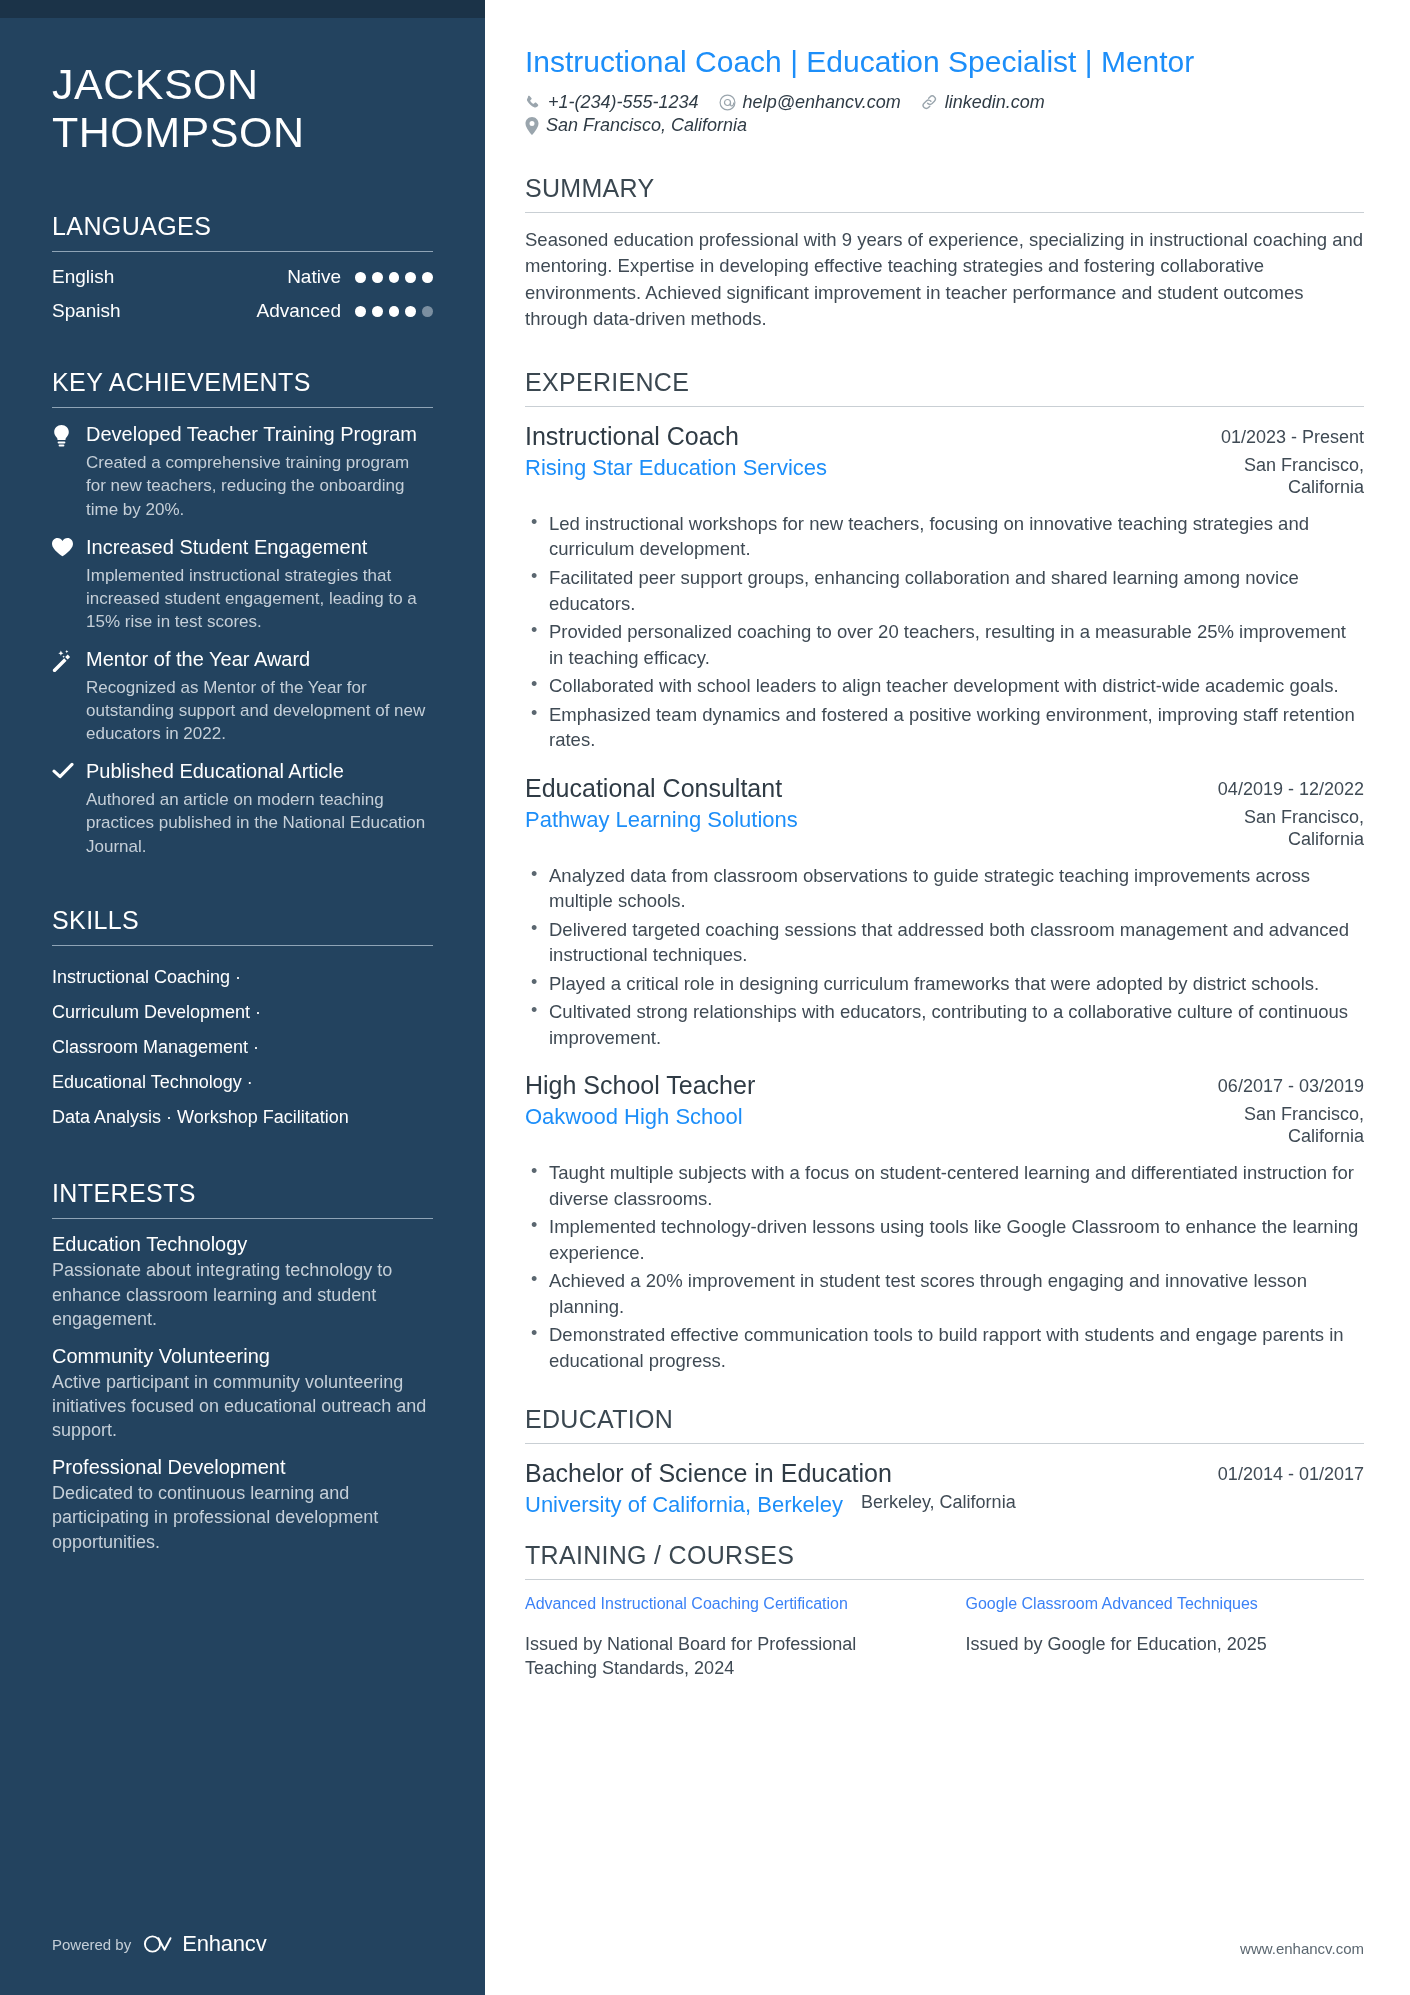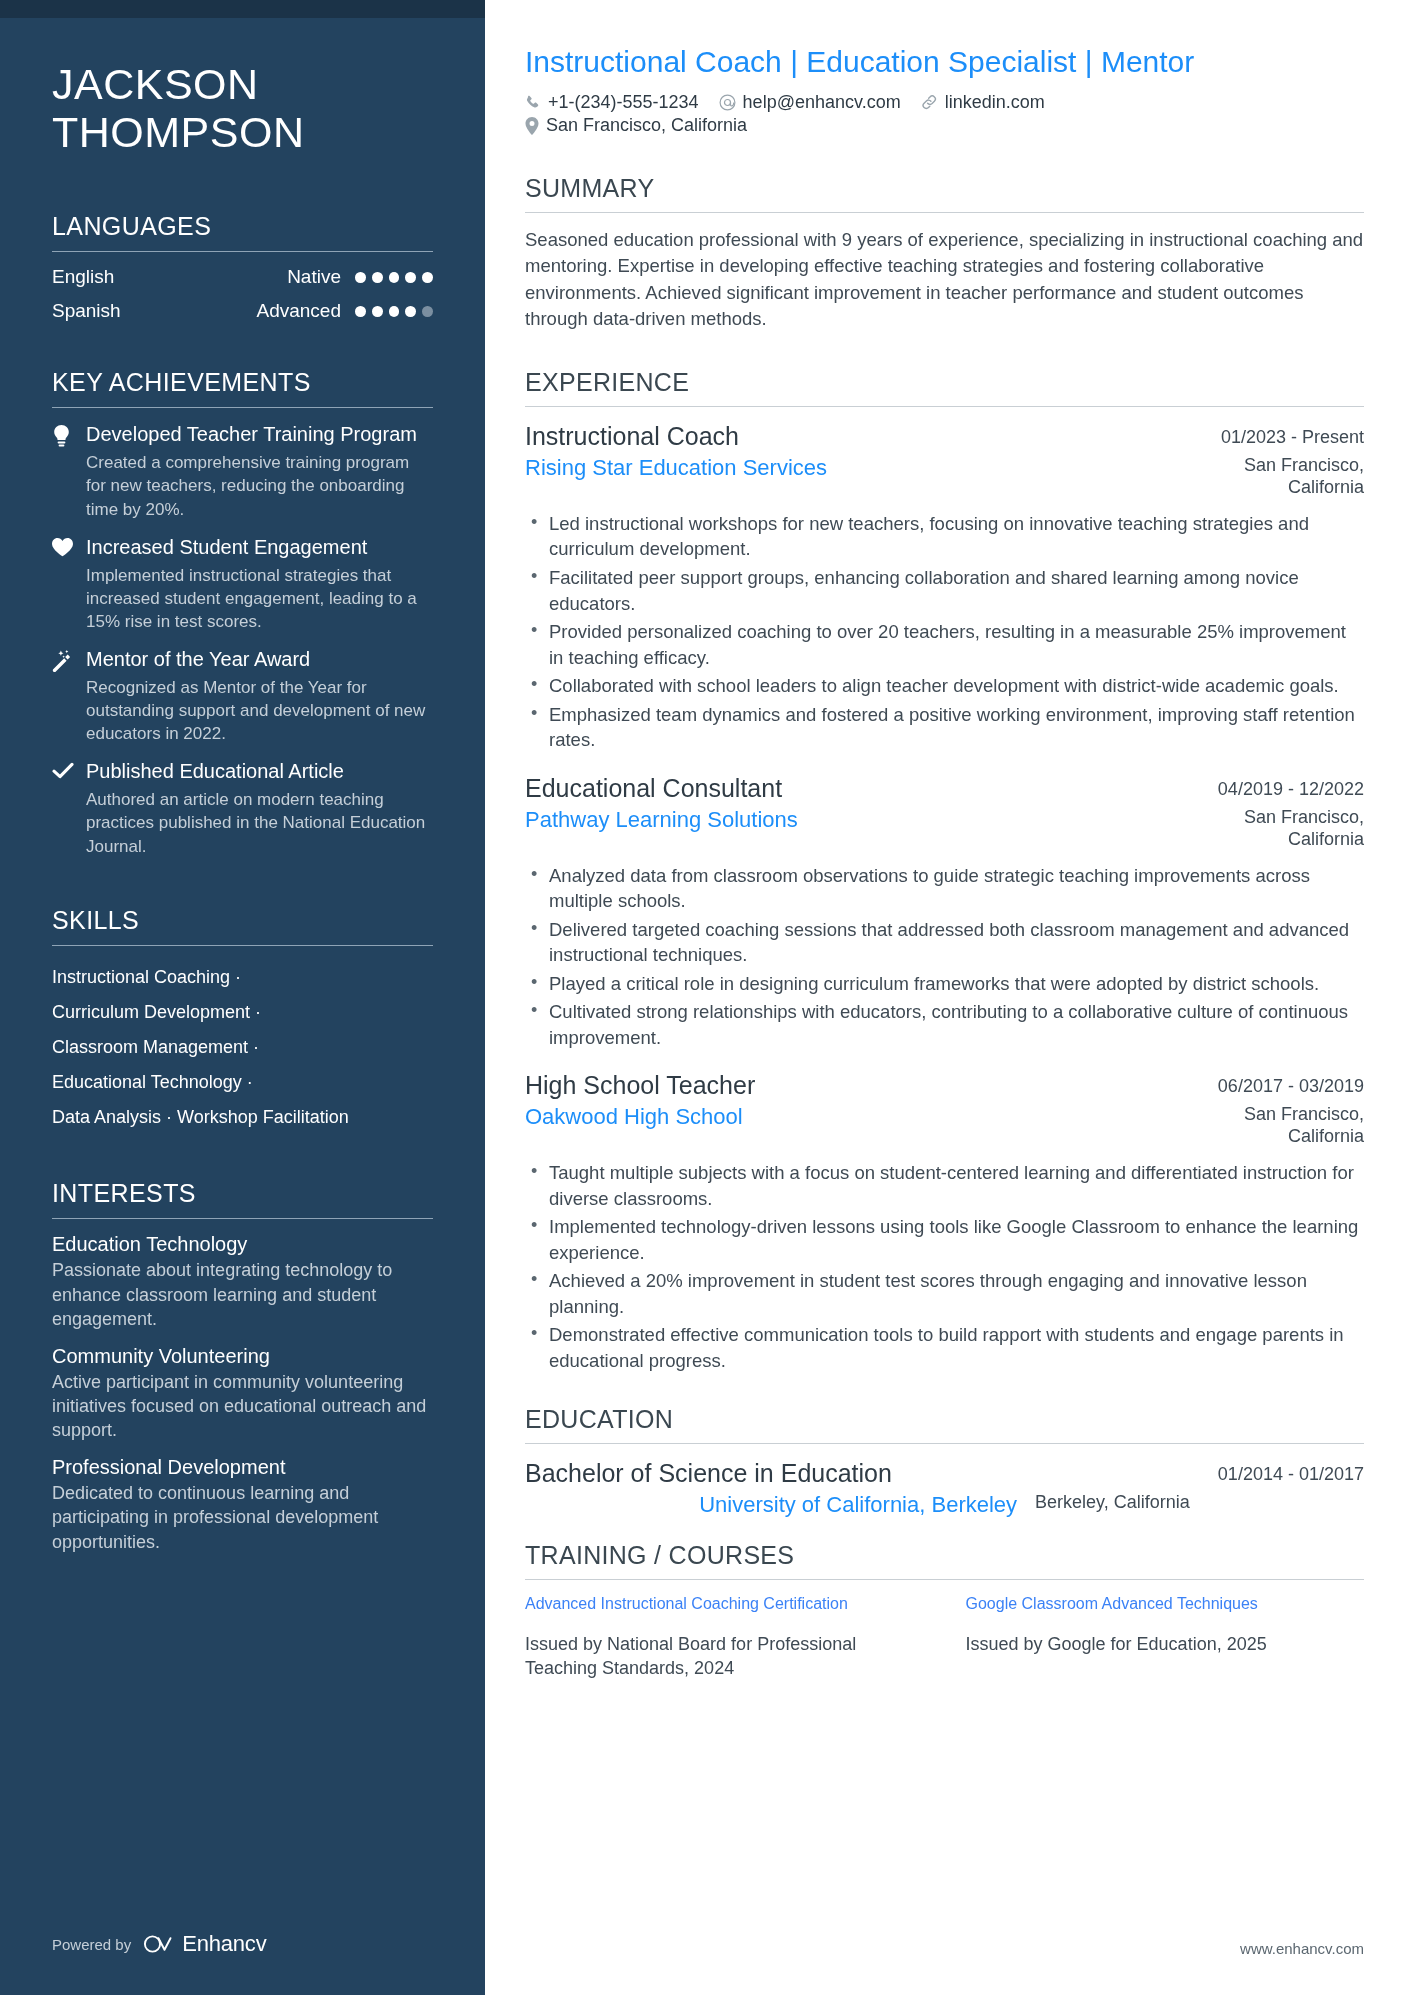--- a/index.html
+++ b/index.html
@@ -158,20 +158,21 @@
     line-height: 1.2;
     margin-bottom: 12px;
   }
   .contact-row {
     display: flex;
     flex-wrap: wrap;
     gap: 6px 20px;
     font-size: 18px;
     color: #2f3b45;
     margin-bottom: 2px;
+    font-style: italic;
   }
   .contact-item { display: flex; align-items: center; gap: 7px; }
   .contact-item svg { display: block; flex: 0 0 auto; }
 
   .m-section { margin-top: 36px; }
   .m-title {
     font-size: 25px;
     color: #3a4750;
     font-weight: 400;
     letter-spacing: 0.3px;
@@ -249,21 +250,21 @@
     display: flex;
     align-items: flex-start;
     justify-content: space-between;
     gap: 18px;
   }
   .edu-degree { font-size: 25px; color: #2f3b45; line-height: 1.2; }
   .edu-dates { font-size: 18px; color: #3f4a54; white-space: nowrap; padding-top: 6px; }
   .edu-sub {
     display: flex;
     align-items: flex-start;
-    justify-content: center;
+    justify-content: flex-start;
     gap: 18px;
     margin-top: 4px;
   }
   .edu-school { font-size: 22px; color: #1c8ef9; line-height: 1.22; }
   .edu-loc { font-size: 18px; color: #3f4a54; white-space: nowrap; }
 
   .courses {
     display: flex;
     gap: 42px;
   }

